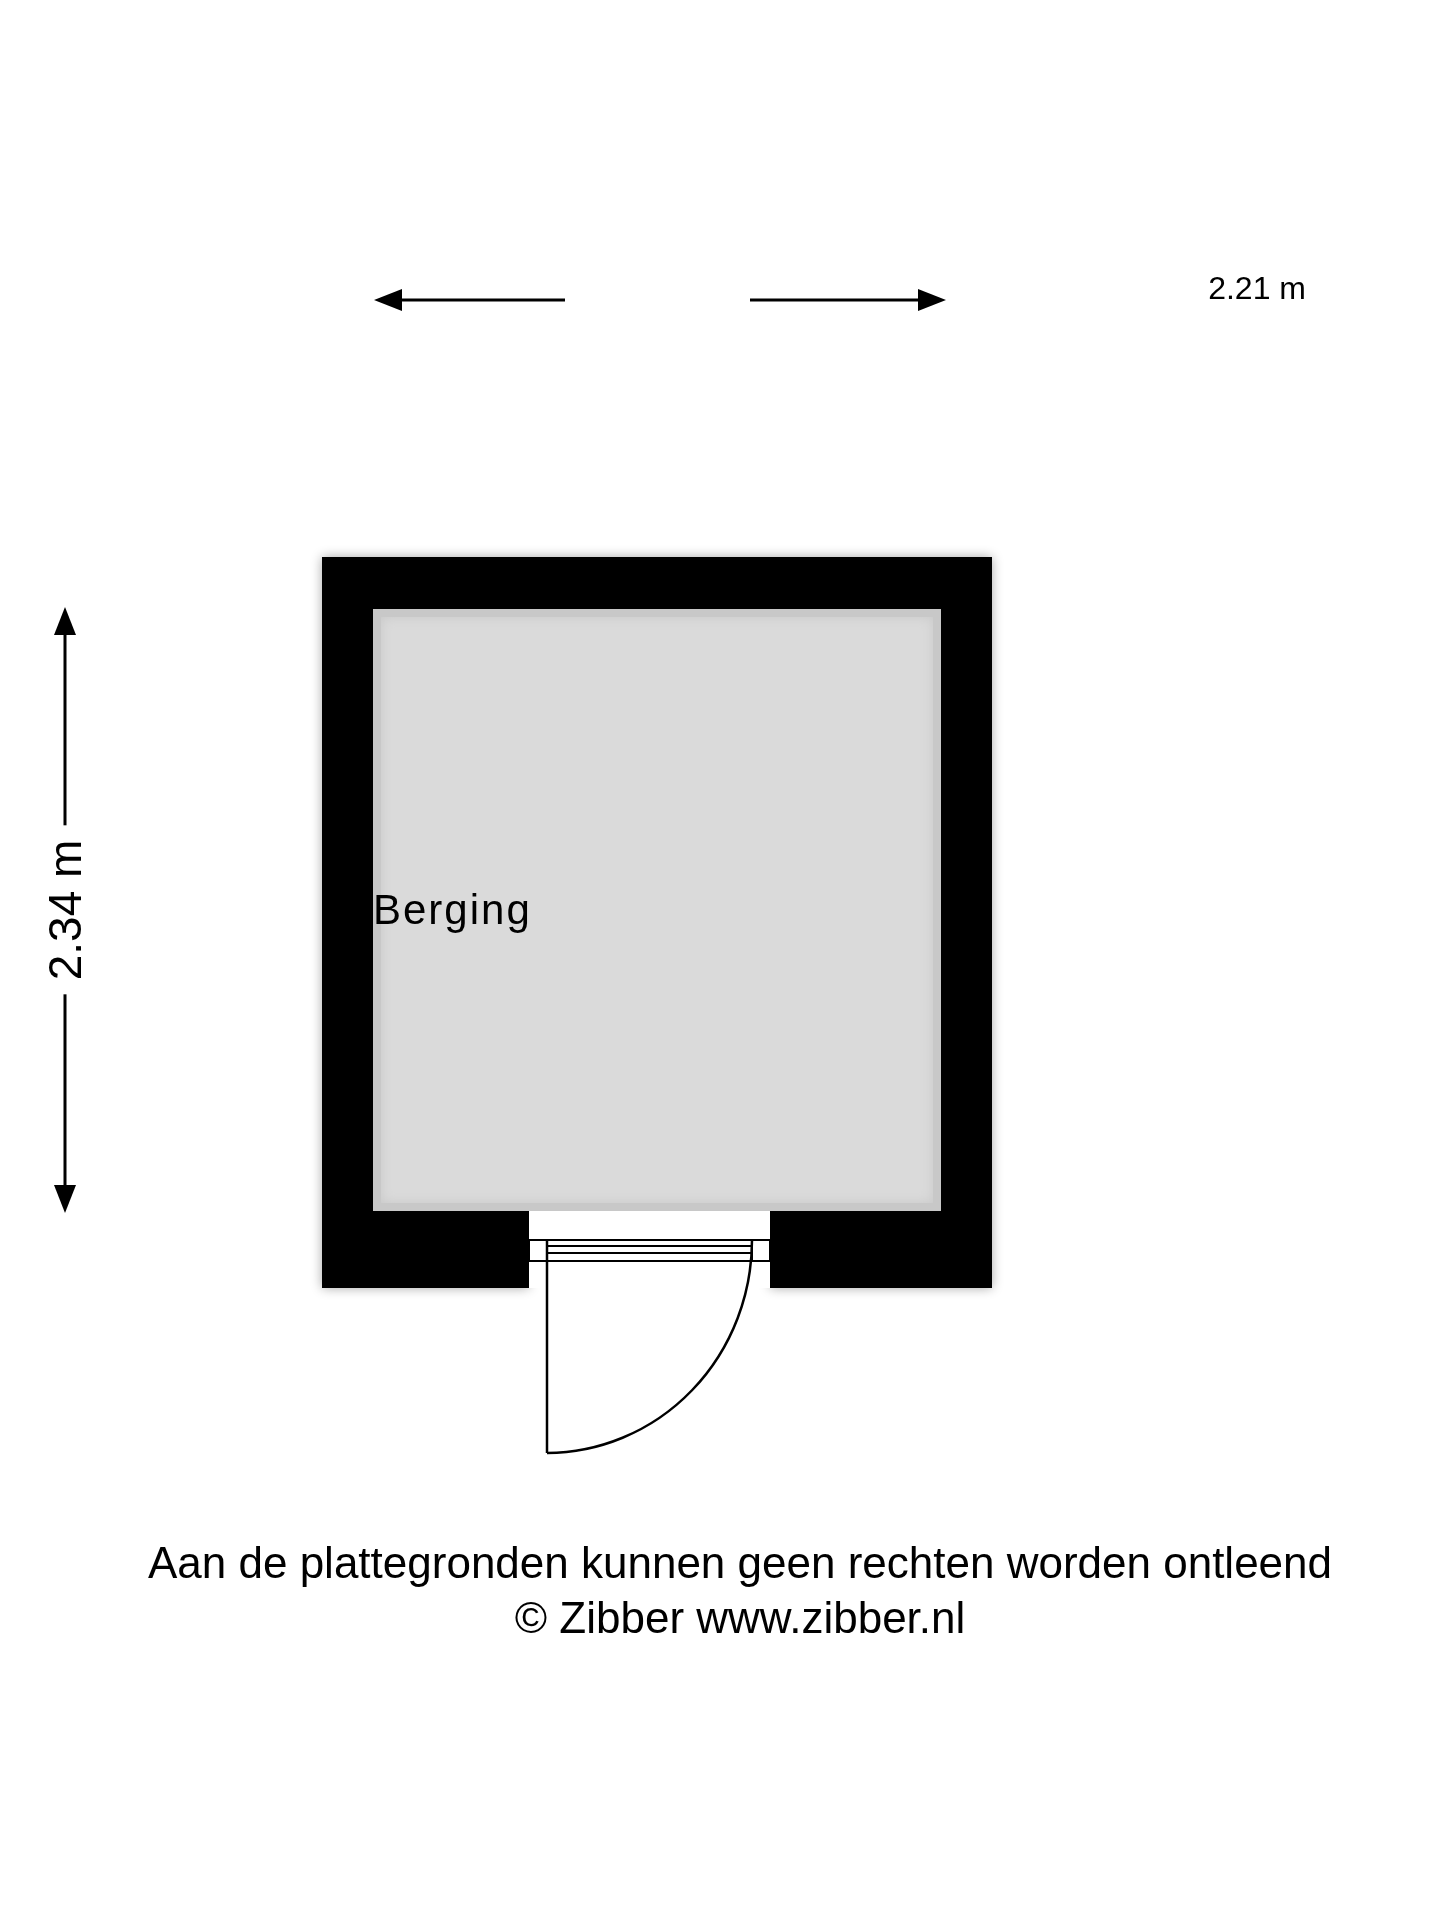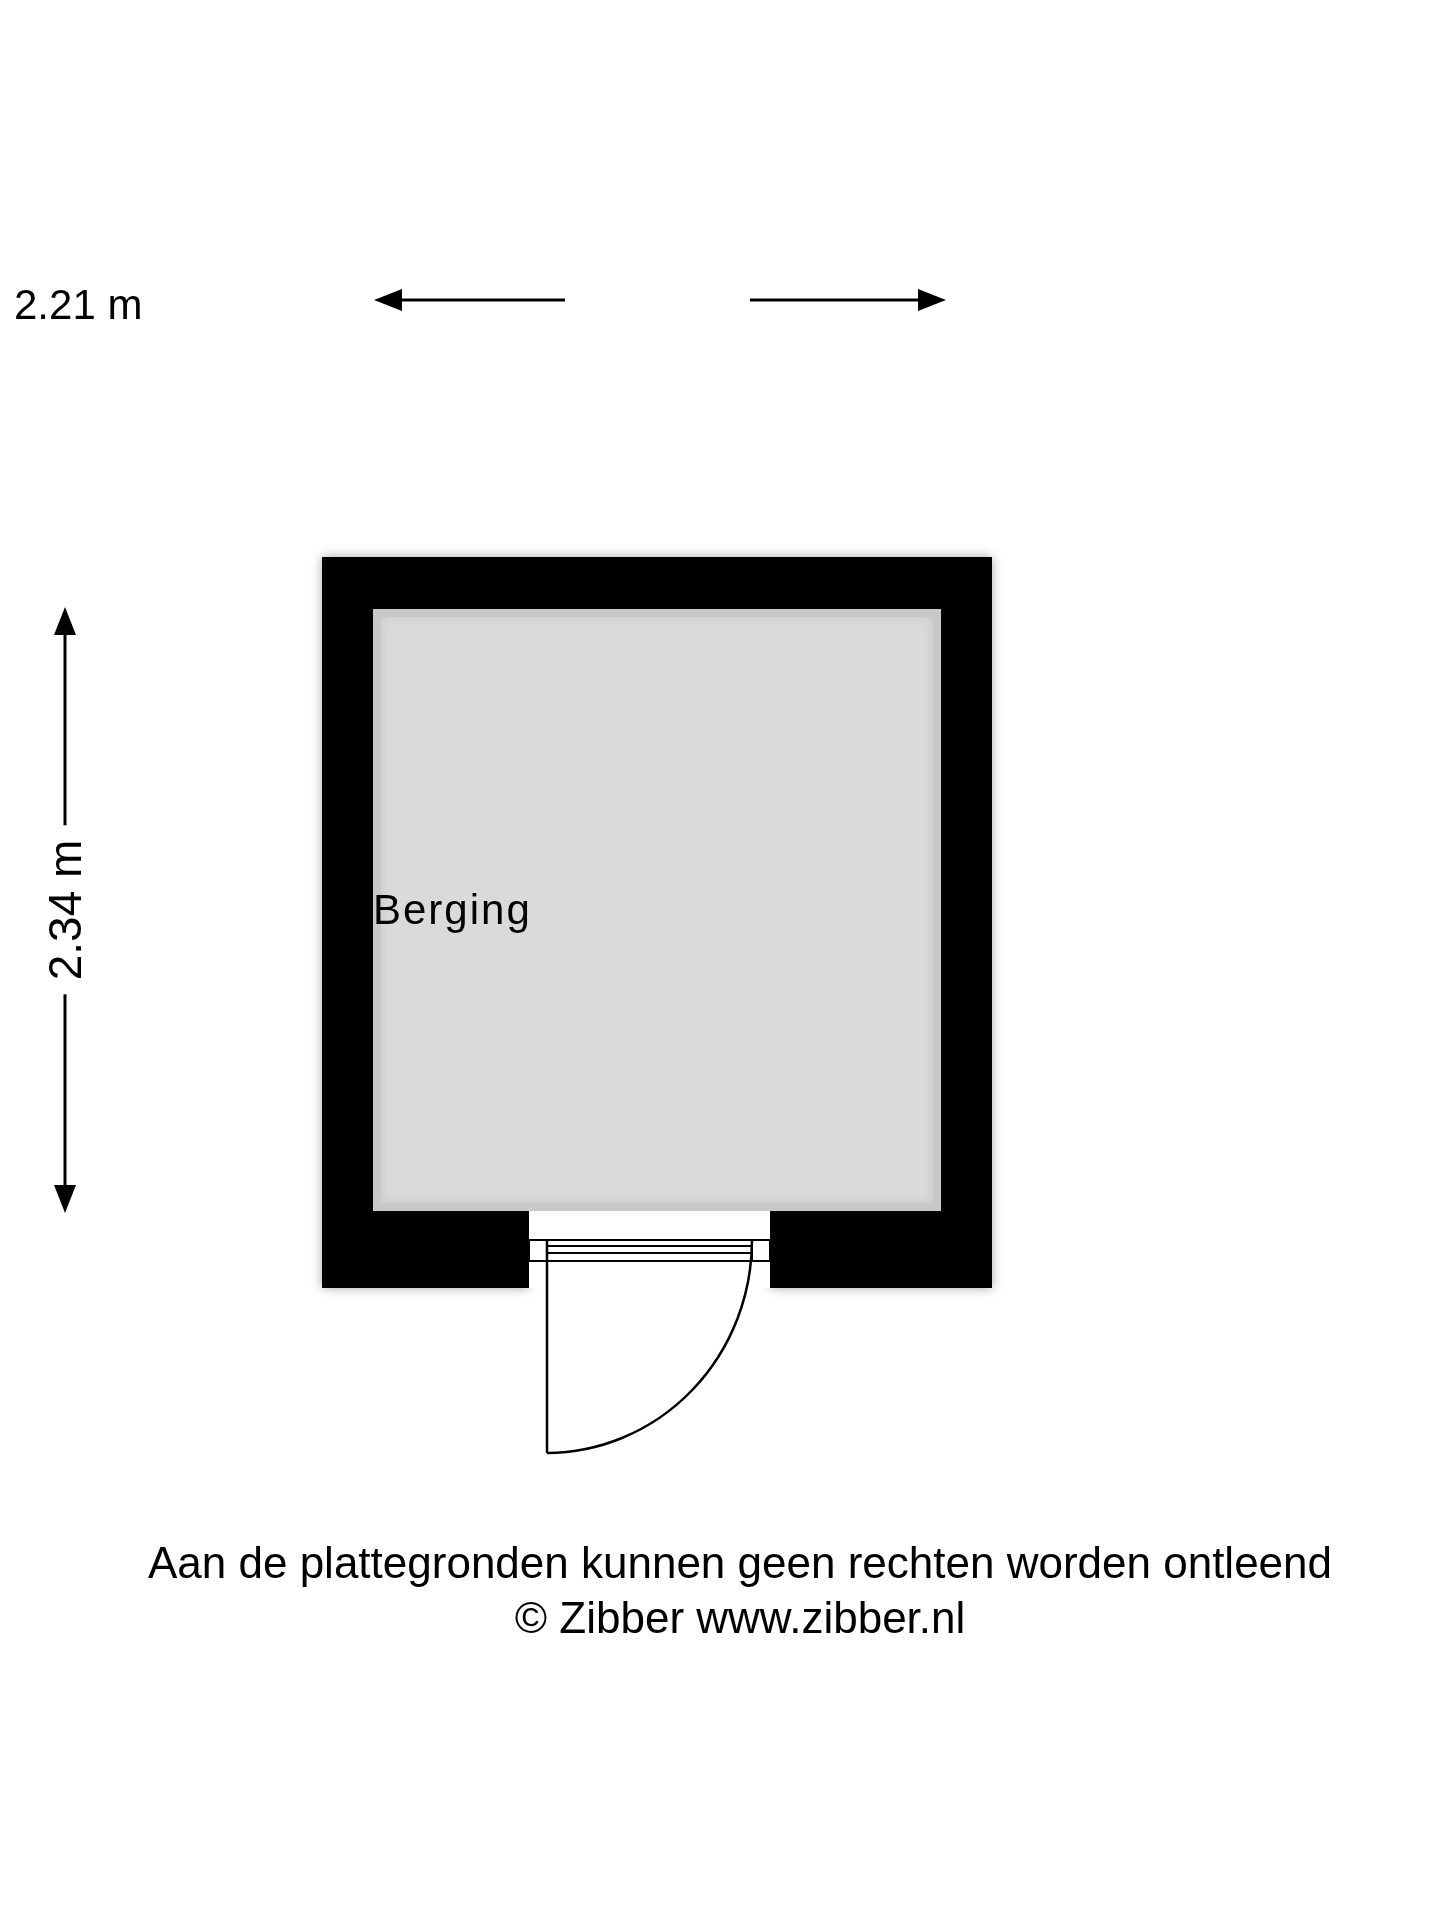--- a/index.html
+++ b/index.html
@@ -1,20 +1,20 @@
 <!DOCTYPE html>
 <html><head>
 <meta charset="utf-8">
 <style>
   html, body { margin: 0; padding: 0; background: #ffffff; }
   body { width: 1440px; height: 1920px; position: relative; overflow: hidden;
          font-family: "Liberation Sans", sans-serif; color: #000; }
   .plan { position: absolute; left: 0; top: 0; width: 1440px; height: 1920px; }
-  .dim-h-label { position: absolute; top: 277px; left: 0; width: 1320px; text-align: left;
-                 font-size: 42px; line-height: 56px; }
+  .dim-h-label { position: absolute; top: 260px; left: 0; width: 1320px; text-align: right;
+                 font-size: 32px; line-height: 56px; }
   .dim-v-label { position: absolute; left: 65px; top: 910px; transform: translate(-50%,-50%) rotate(-90deg);
                  font-size: 46px; line-height: 56px; white-space: nowrap; background: #fff; padding: 0 14px; }
   .dim-h-label span { background: #fff; padding: 0 14px; }
   .room-label { position: absolute; left: 373px; top: 885px; width: 568px; 
                 font-size: 42px; letter-spacing: 2px; line-height: 50px; }
   .footer { position: absolute; left: 0; width: 1440px; text-align: center; font-size: 44px; line-height: 56px; padding-left: 20px; }
   .footer.l1 { top: 1535px; }
   .footer.l2 { top: 1590px; }
 </style>
 </head>

